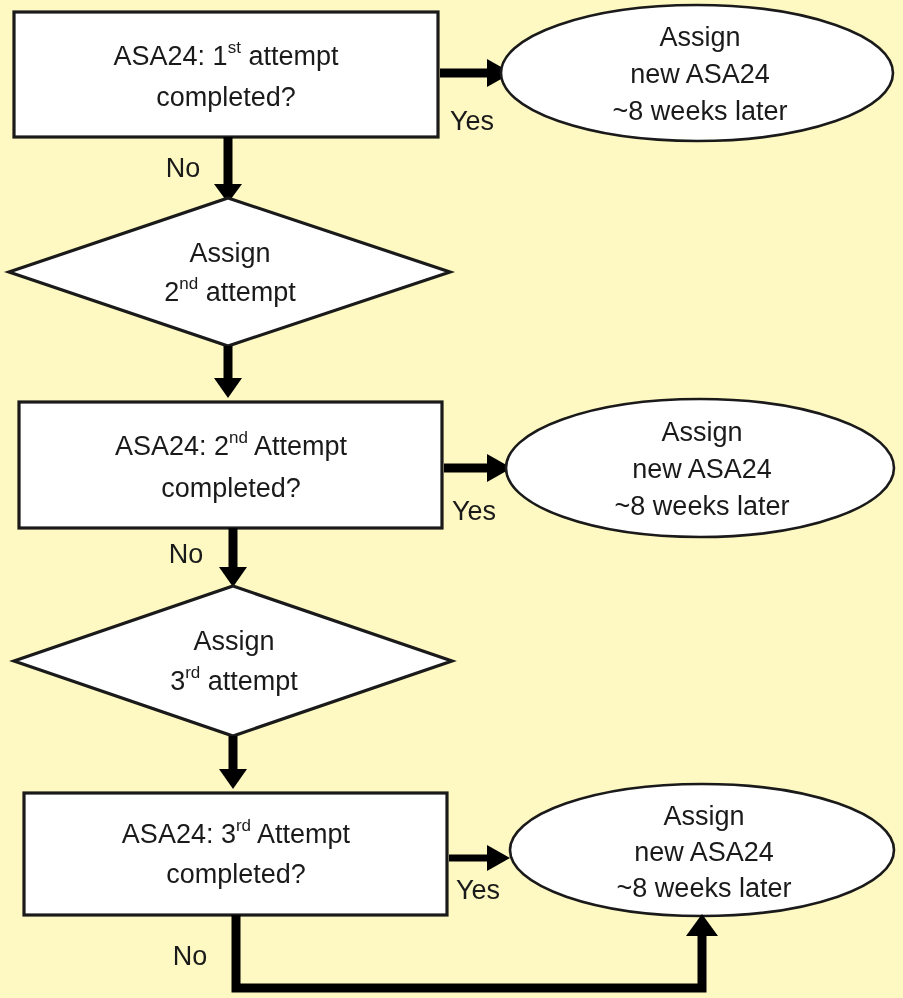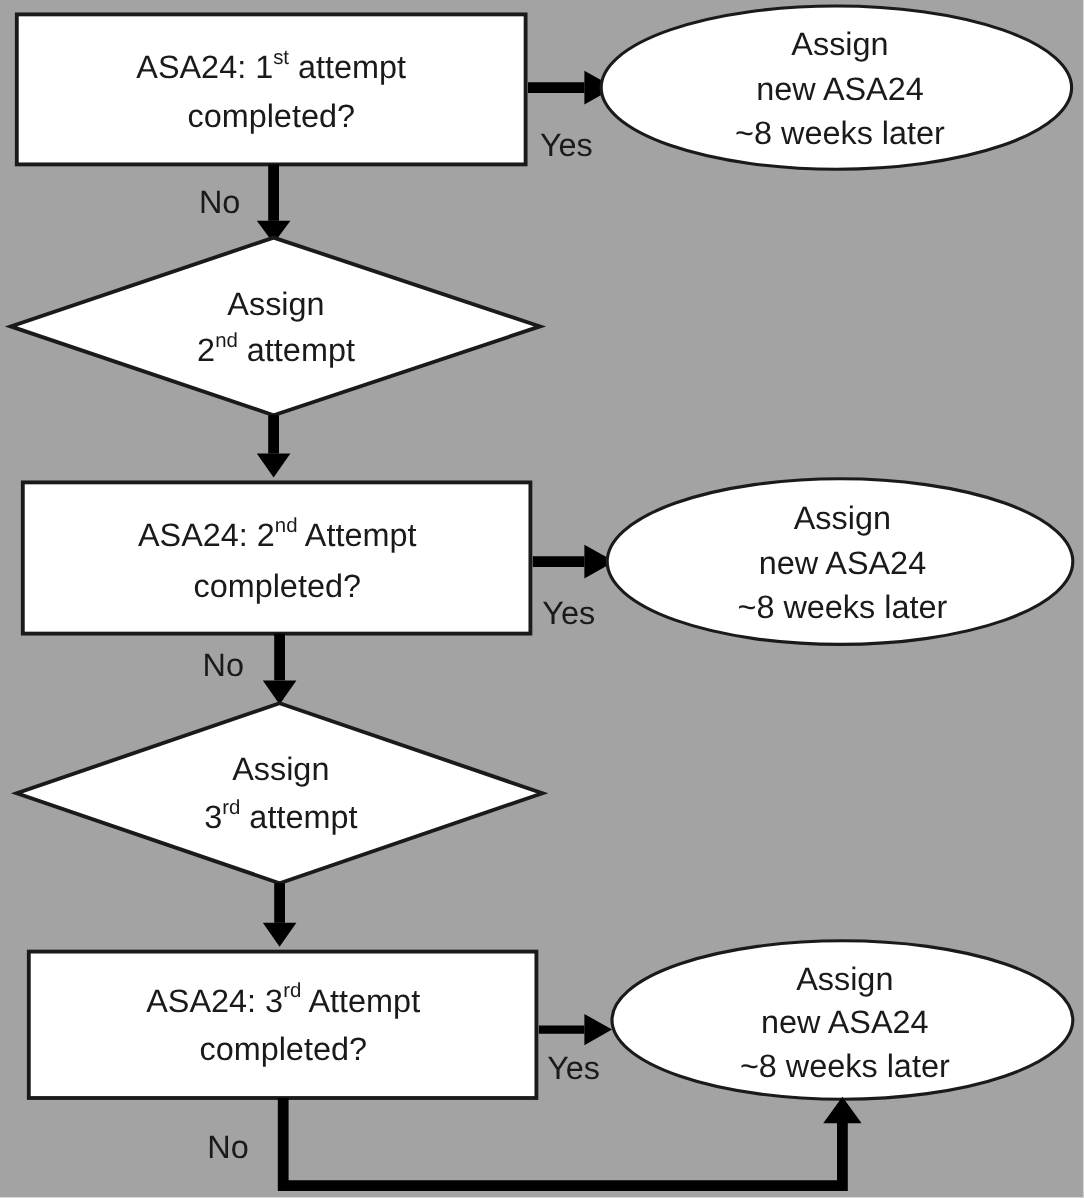--- a/index.html
+++ b/index.html
@@ -8,21 +8,21 @@
     padding: 0;
     background: #ffffff;
   }
   body {
     font-family: "Liberation Sans", sans-serif;
   }
   #flowchart-root {
     position: relative;
     width: 903px;
     height: 998px;
-    background: #a3a3a3;
+    background: #fef9c3;
     overflow: hidden;
   }
   svg#flow-svg {
     display: block;
     width: 903px;
     height: 998px;
   }
   .shape-outline {
     fill: #ffffff;
     stroke: #1a1a1a;

